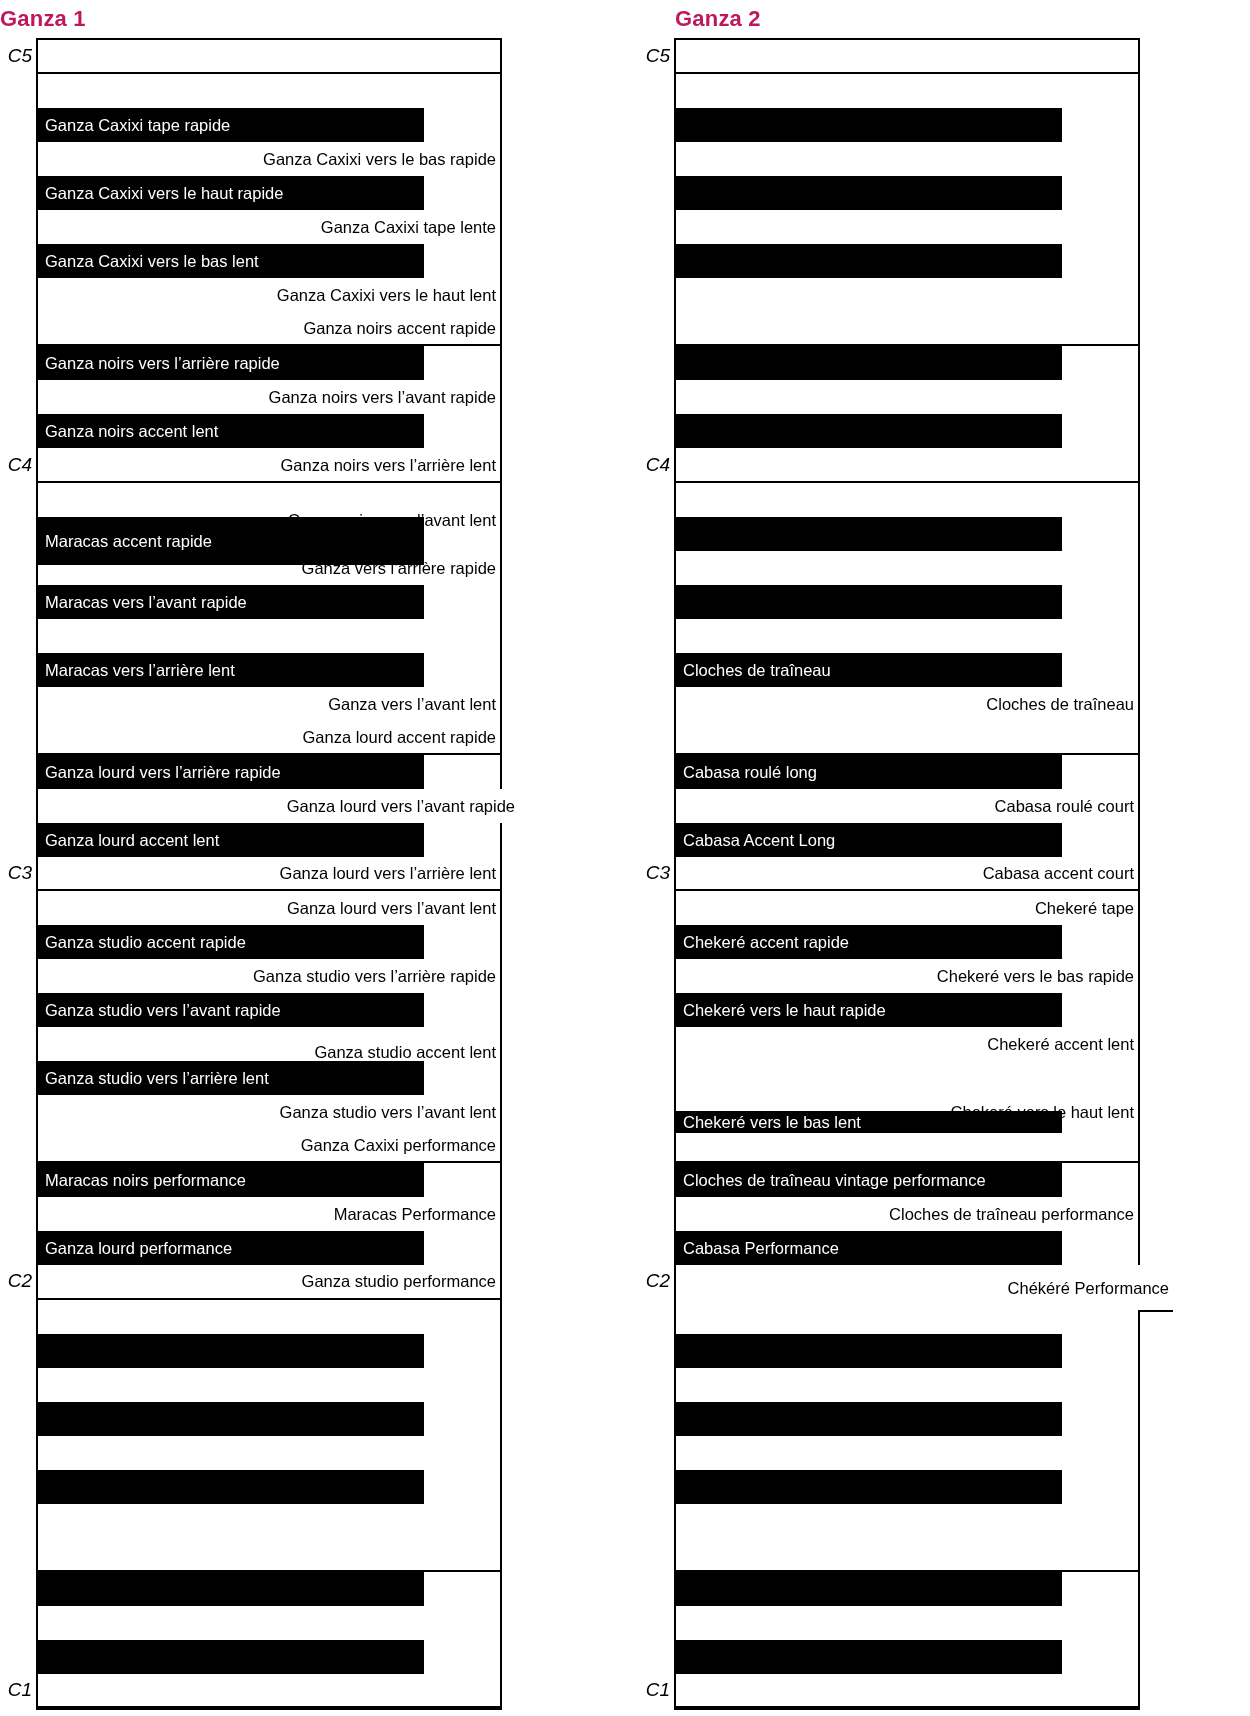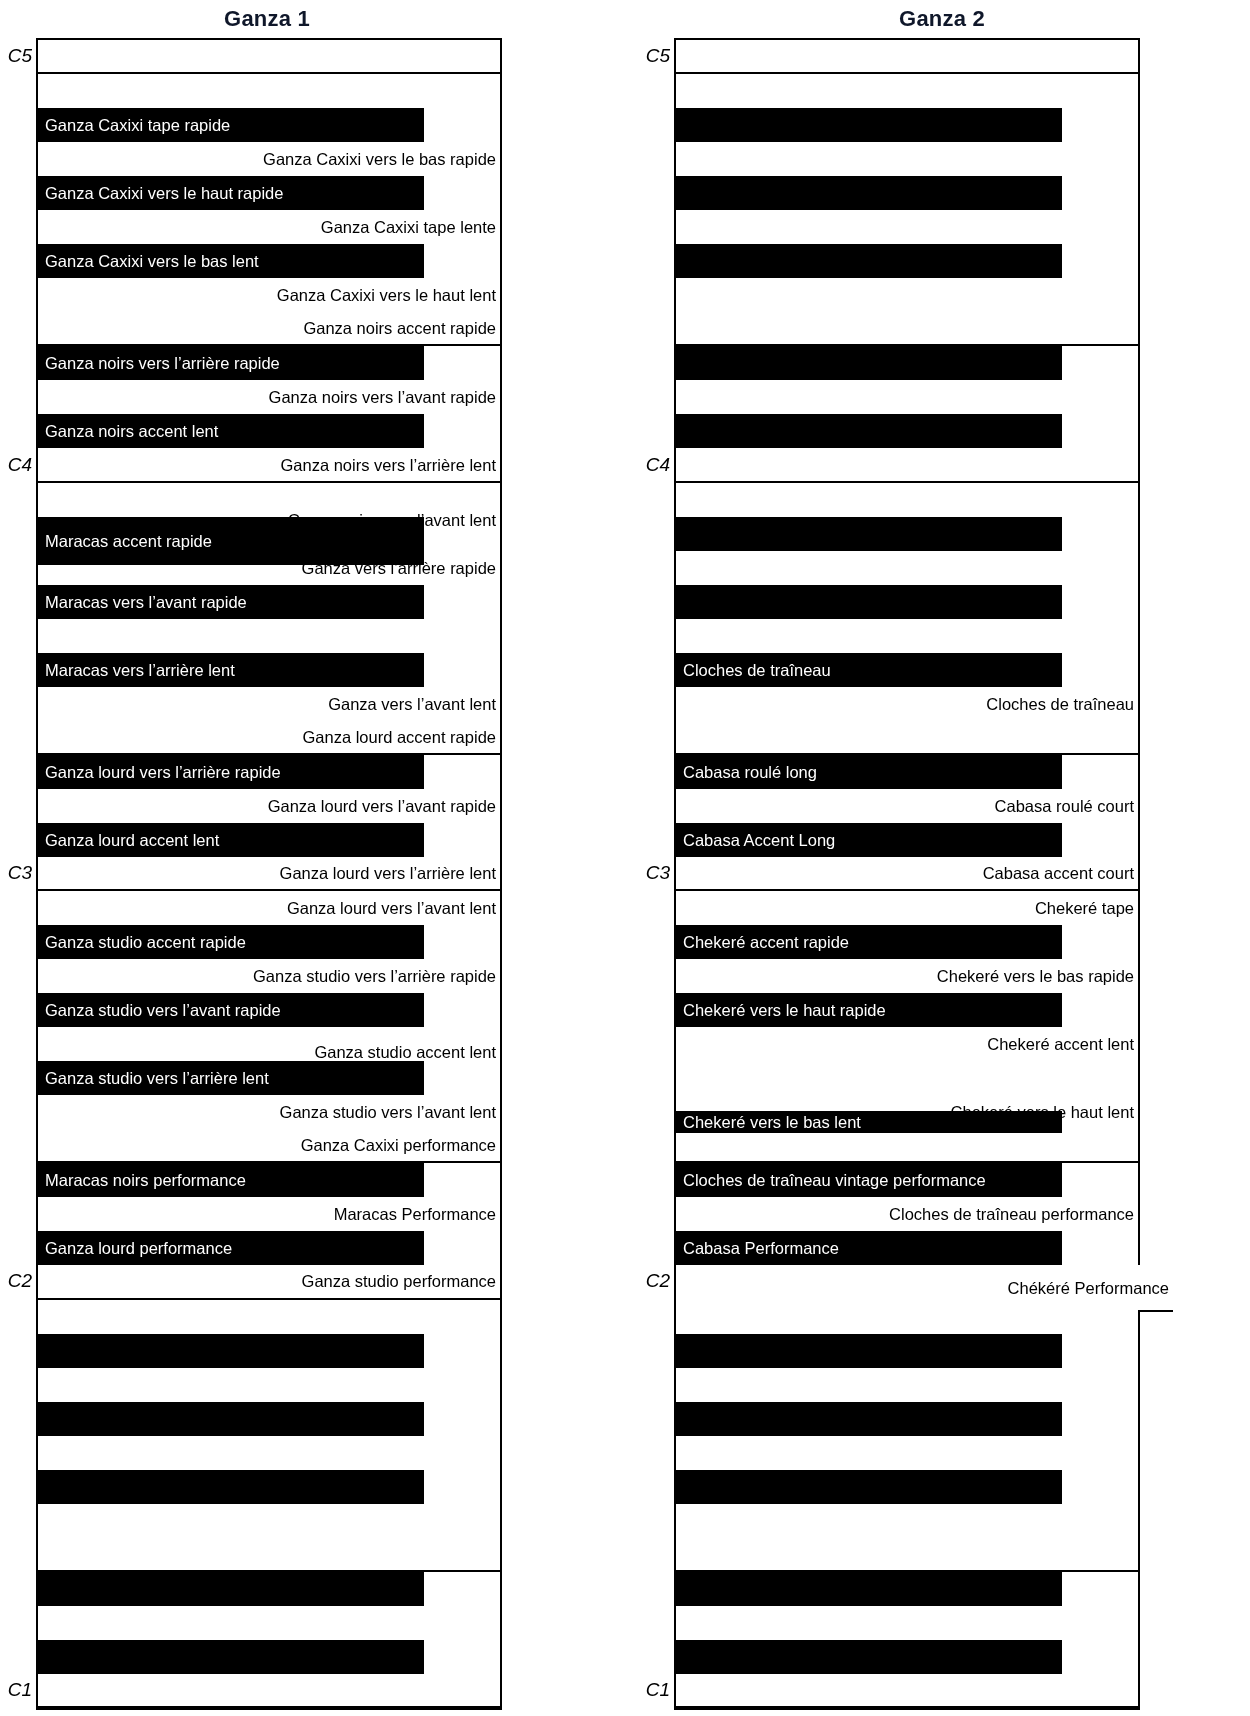--- a/index.html
+++ b/index.html
@@ -17,26 +17,25 @@
   }
   .panel { position: absolute; top: 0; height: 1716px; }
   .panel-1 { left: 0;   width: 625px; }
   .panel-2 { left: 625px; width: 625px; }
 
   .panel-title {
     position: absolute;
     top: 6px;
     left: 0;
     width: 510px;
-    text-align: center;
+    text-align: left;
     font-size: 22px;
     font-weight: bold;
-    color: #0f172a;
+    color: #be185d;
     letter-spacing: 0.2px;
-    padding-left: 24px;
   }
   .panel-2 .panel-title { left: 50px; }
 
   
   .kbd {
     position: absolute;
     left: 36px;
     top: 38px;
     width: 466px;
     height: 1672px;
@@ -136,21 +135,21 @@
           </div>
           <div class="wkey" style="top: 510.612px; height: 34.0408px;">
             <span class="wlabel">Ganza vers l’arrière rapide</span>
           </div>
           <div class="wkey" style="top: 646.776px; height: 34.0408px;">
             <span class="wlabel">Ganza vers l’avant lent</span>
           </div>
           <div class="wkey sep" style="top: 680.816px; height: 34.0408px;">
             <span class="wlabel">Ganza lourd accent rapide</span>
           </div>
-          <div class="wkey" style="top: 748.898px; height: 34.0408px;">
+          <div class="wkey" style="top: 748.898px; height: 34.0408px; margin-left: 19px;">
             <span class="wlabel">Ganza lourd vers l’avant rapide</span>
           </div>
           <div class="wkey sep" style="top: 816.98px; height: 34.0408px;">
             <span class="wlabel">Ganza lourd vers l’arrière lent</span>
           </div>
           <div class="wkey" style="top: 851.02px; height: 34.0408px;">
             <span class="wlabel">Ganza lourd vers l’avant lent</span>
           </div>
           <div class="wkey" style="top: 919.102px; height: 34.0408px;">
             <span class="wlabel">Ganza studio vers l’arrière rapide</span>

